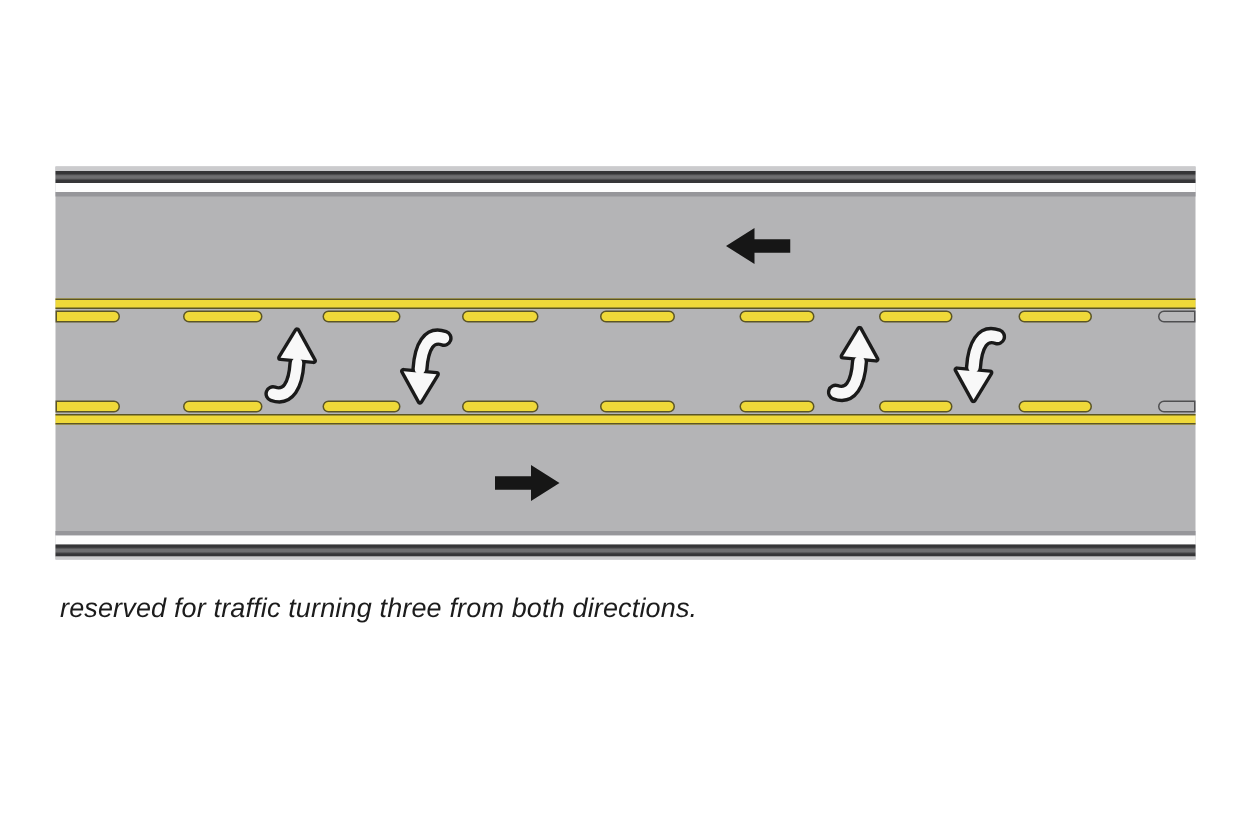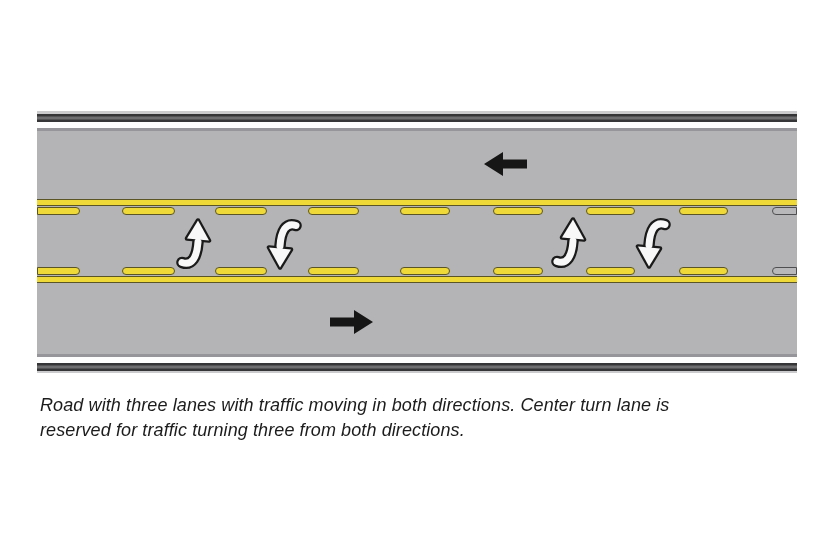--- a/index.html
+++ b/index.html
@@ -133,15 +133,14 @@
       <svg class="dir-down" width="40" height="52" viewBox="0 0 40 52">
         <path d="M6 44.5 C 16 48, 21 39, 22 24" style="fill:none;stroke:var(--turn-arrow-outline);stroke-width:11.5;stroke-linecap:round"></path>
         <polygon points="22,2.5 33,22.5 11,20.5" style="fill:var(--turn-arrow-outline);stroke:var(--turn-arrow-outline);stroke-width:4.5;stroke-linejoin:round"></polygon>
         <path d="M6 44.5 C 16 48, 21 39, 22 24" style="fill:none;stroke:var(--turn-arrow-white);stroke-width:7;stroke-linecap:round"></path>
         <polygon points="22,2.5 33,22.5 11,20.5" style="fill:var(--turn-arrow-white)"></polygon>
       </svg>
     </div>
   </div>
 
 <div class="caption">
-  <div>Road with three lanes with traffic moving in both directions. Center turn lane is</div>
   <div>reserved for traffic turning three from both directions.</div>
 </div>
 
 </body></html>

